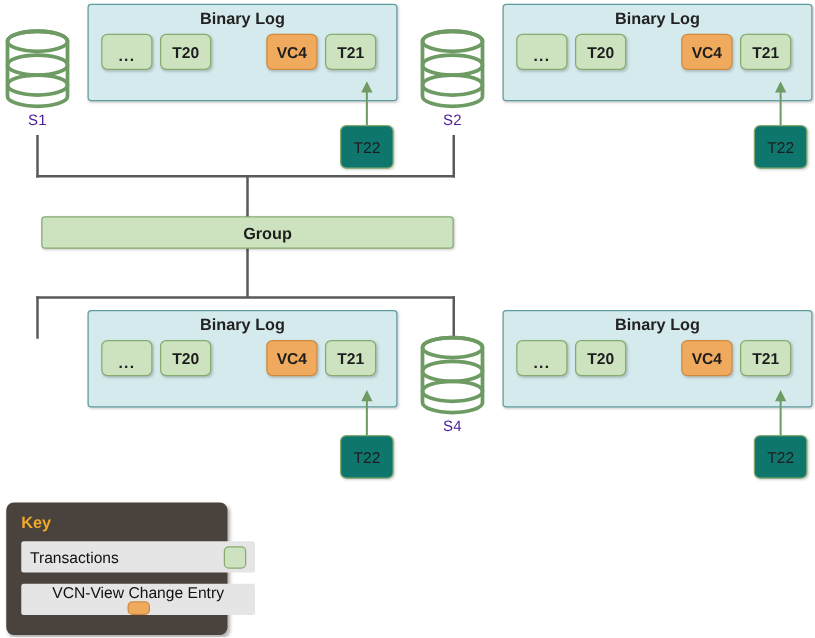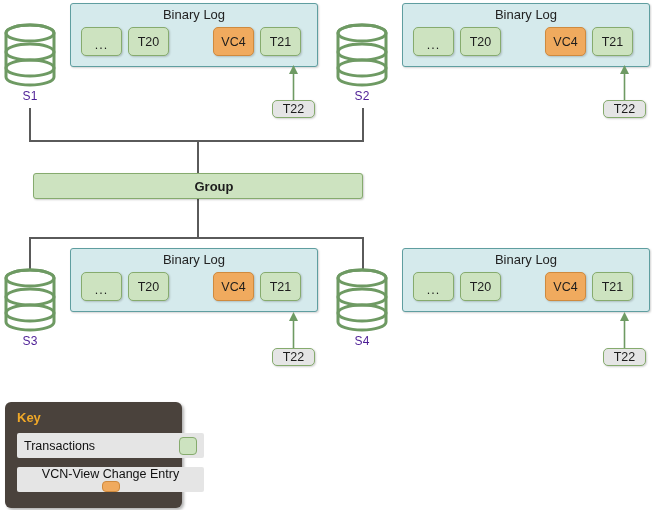--- a/index.html
+++ b/index.html
@@ -42,26 +42,27 @@
     text-align: center;
     font-size: 12px;
     color: #4c1d95;
     letter-spacing: .2px;
   }
 
   
   .binlog {
     position: absolute;
     width: 248px;
-    height: 64px;
+    height: 78px;
     background: #d5eaec;
     border: 1px solid #5f9ea0;
     border-radius: 3px;
     box-sizing: border-box;
     box-shadow: 1px 1px 2px rgba(0,0,0,.18);
+    font-weight: bold;
   }
   .binlog-title {
     position: absolute;
     top: 3px;
     left: 0;
     width: 100%;
     text-align: center;
     font-size: 13px;
     color: #222222;
   }
@@ -98,23 +99,23 @@
     letter-spacing: 1px;
     line-height: 8px;
     position: relative;
     top: 3px;
   }
 
   
   .txbox {
     position: absolute;
     width: 43px;
-    height: 18px;
-    box-sizing: border-box;
-    background: #e5e5e5;
+    height: 35px;
+    box-sizing: border-box;
+    background: #0f766e;
     border: 1px solid #86ab6e;
     border-radius: 5px;
     display: flex;
     align-items: center;
     justify-content: center;
     font-size: 12.5px;
     color: #1d1d1d;
     box-shadow: 1px 1px 2px rgba(0,0,0,.18);
   }
   .arrow-up {
@@ -265,31 +266,20 @@
   <div class="arrow-up" style="left:619px; top:65px; height:36px;">
     <svg width="11" height="36" viewBox="0 0 11 36" aria-hidden="true">
       <line x1="5.5" y1="36" x2="5.5" y2="7" stroke="#6e9a63" stroke-width="1.6"></line>
       <polygon points="5.5,0 10,9 1,9" fill="#6e9a63"></polygon>
     </svg>
   </div>
   <div class="txbox" style="left:603px; top:100px;">T22</div>
 
   <div class="groupbar">Group</div>
 
-  <div class="db" style="left:4px; top:268px;">
-    <svg width="52" height="64" viewBox="0 0 52 64" aria-hidden="true">
-      <g fill="none" stroke="#6e9a63" stroke-width="3">
-        <path d="M2,10 a24,8 0 1,1 48,0 v44 a24,8 0 1,1 -48,0 z"></path>
-        <ellipse cx="26" cy="10" rx="24" ry="8"></ellipse>
-        <ellipse cx="26" cy="29" rx="24" ry="8"></ellipse>
-        <ellipse cx="26" cy="45" rx="24" ry="8"></ellipse>
-      </g>
-    </svg>
-    <div class="db-label">S3</div>
-  </div>
 
   <div class="binlog" style="left:70px; top:248px;">
     <div class="binlog-title">Binary Log</div>
     <div class="binlog-entries">
       <div class="entry tx">
           <span class="dots">...</span>
         </div>
       <div class="entry tx">T20</div>
       <div class="entry vc">VC4</div>
       <div class="entry tx">T21</div>

